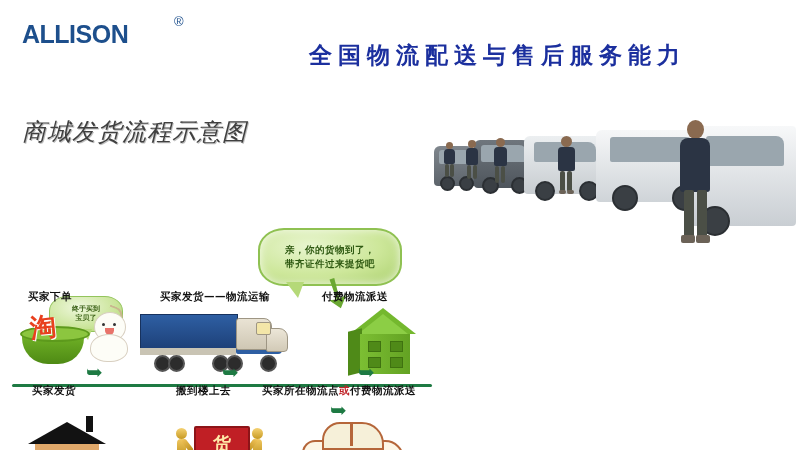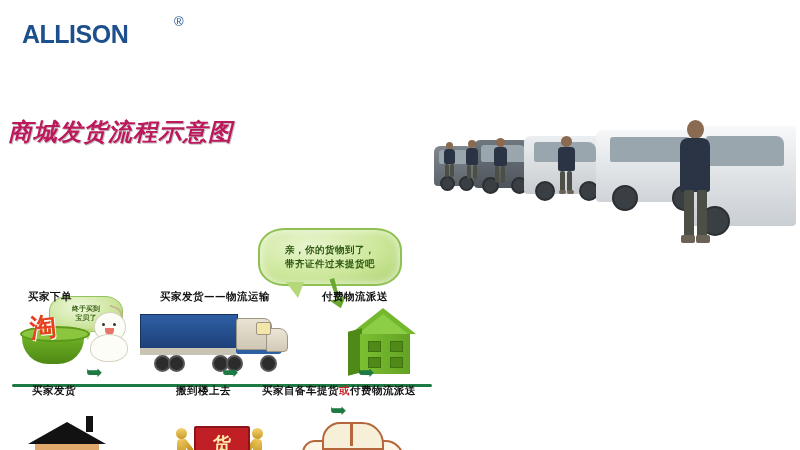--- a/index.html
+++ b/index.html
@@ -31,24 +31,24 @@
     position:absolute;left:225px;top:40px;width:545px;
     text-align:center;
     font-family:"DejaVu Sans",sans-serif;
     font-weight:bold;font-size:23px;letter-spacing:6px;
     color:#1b2f9e;white-space:nowrap;
   }
 
   
   .flow{position:absolute;left:0px;top:100px;width:440px;height:320px;}
   .flow-title{
-    position:absolute;left:8px;top:16px;
+    position:absolute;left:22px;top:16px;
     font-family:"DejaVu Serif",serif;
-    font-weight:bold;font-style:italic;font-size:24px;
-    color:#be185d;letter-spacing:1px;
+    font-weight:normal;font-style:italic;font-size:24px;
+    color:#404040;letter-spacing:1px;
     text-shadow:1px 1px 0 rgba(0,0,0,.25);
     white-space:nowrap;
   }
 
   
   .bubble-big{
     position:absolute;left:258px;top:128px;width:140px;height:54px;
     border-radius:26px/22px;
     background:radial-gradient(ellipse at 35% 30%,#e8f5cf 0%,#cde79a 55%,#a9cf6b 100%);
     border:2px solid #8fc152;
@@ -332,20 +332,21 @@
 </head>
 <body>
 
 <div class="slide">
 
   <div class="logo-block">
     <div class="logo-en">ALLISON</div>
     <div class="logo-reg">®</div>
   </div>
 
+  <div class="title">全国物流配送与售后服务能力</div>
 
   <div class="flow">
 
     <div class="flow-title">商城发货流程示意图</div>
 
     <div class="bubble-big">
       <div class="txt">
         <div>亲，你的货物到了，</div>
         <div>带齐证件过来提货吧</div>
       </div>
@@ -438,21 +439,21 @@
       <div class="b"></div>
         <div class="top"></div>
         <div class="pil"></div>
 
     </div>
 
     <div class="garrow" style="left:330px;top:300px;">➥</div>
 
     <div class="flabel" style="left:32px;top:284px;">买家发货</div>
     <div class="flabel" style="left:176px;top:284px;">搬到楼上去</div>
-    <div class="flabel" style="left:262px;top:284px;"><span>买家自备车提货</span><span class="red">或</span><span>付费物流派送</span></div>
+    <div class="flabel" style="left:262px;top:284px;"><span>买家所在物流点</span><span class="red">或</span><span>付费物流派送</span></div>
 
   </div>
 
   <div class="photo-fleet">
 
     <div class="veh" style="left:6px;top:34px;width:46px;height:40px;background:linear-gradient(180deg,#7f868d,#5d646b);">
       <div class="glass" style="left:5px;top:4px;width:34px;height:14px;"></div>
       <div class="whl" style="left:6px;bottom:-5px;width:11px;height:11px;"></div>
       <div class="whl" style="right:6px;bottom:-5px;width:11px;height:11px;"></div>
     </div>

